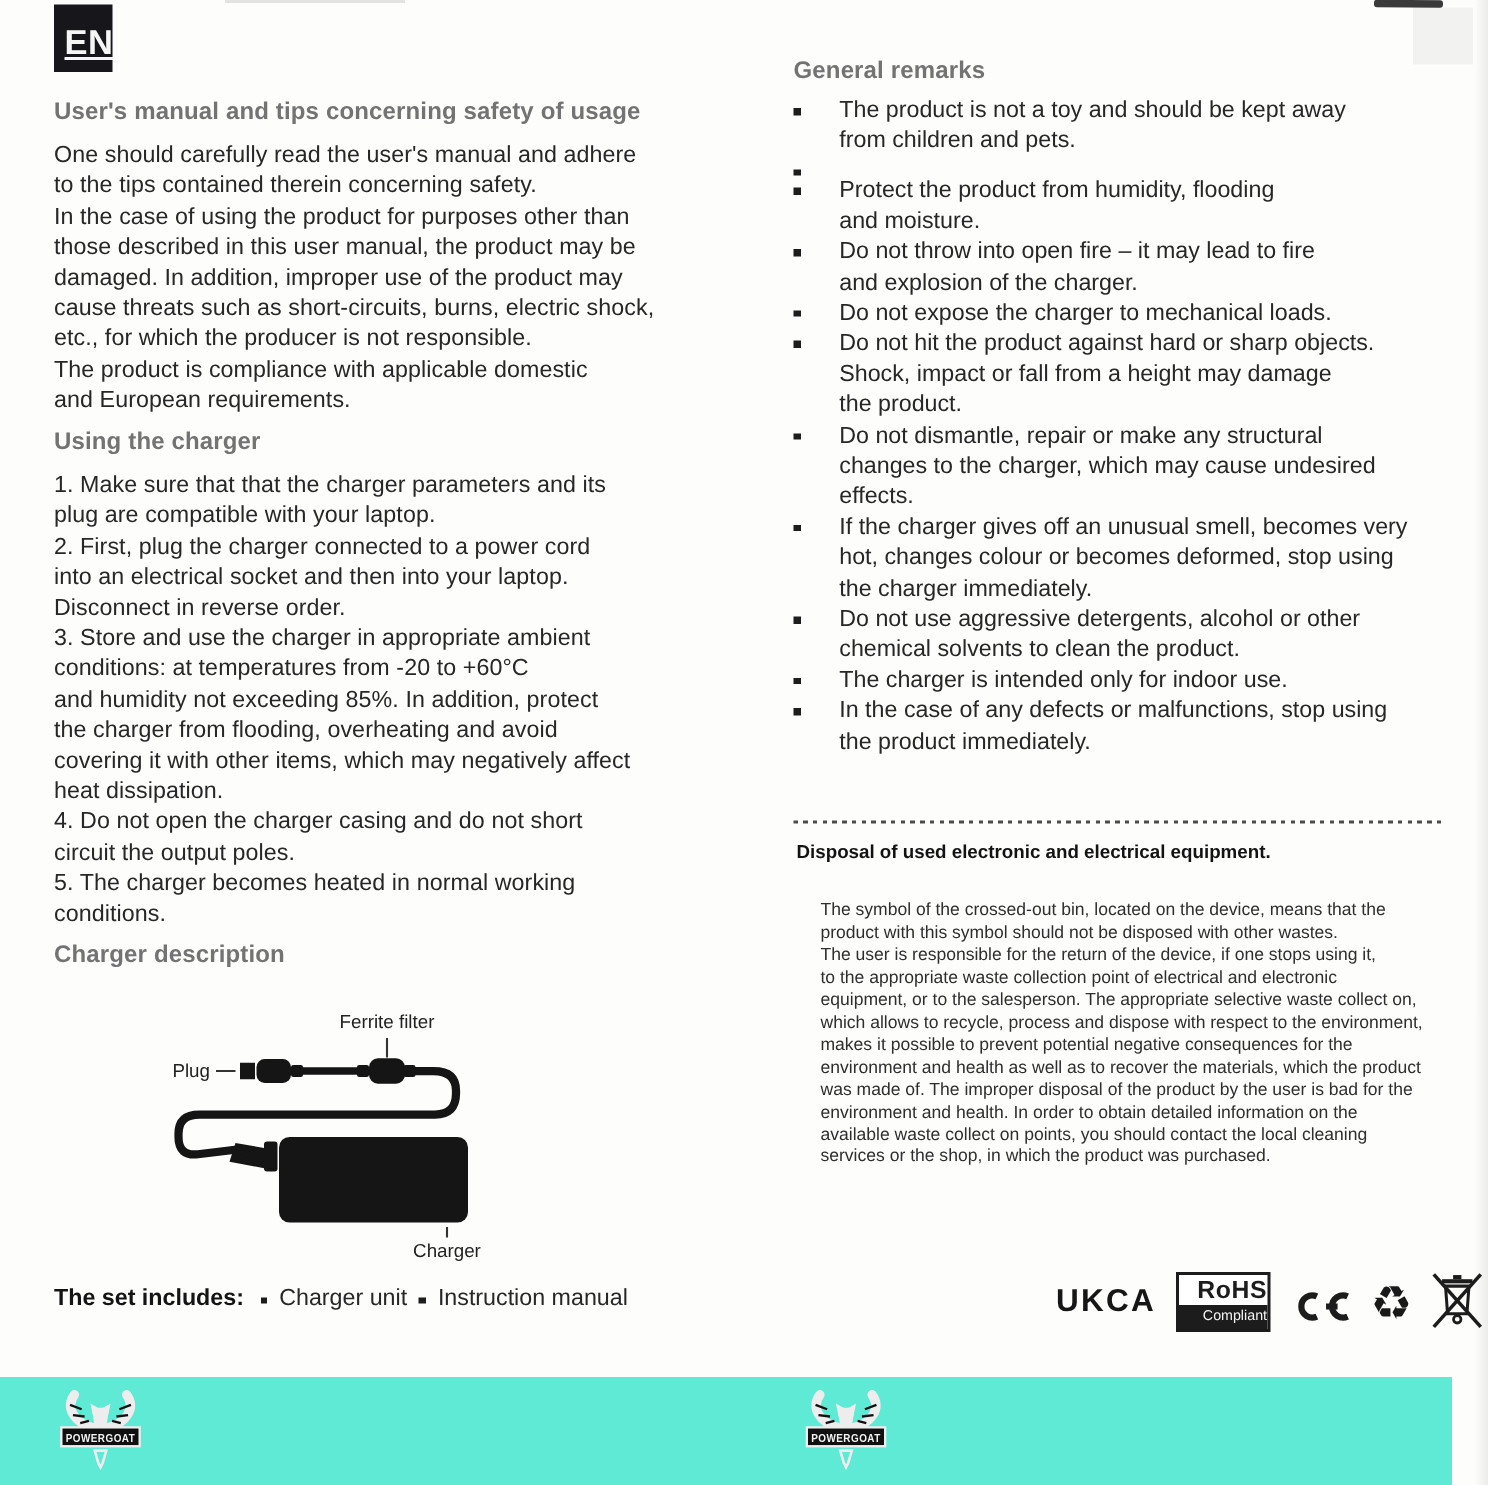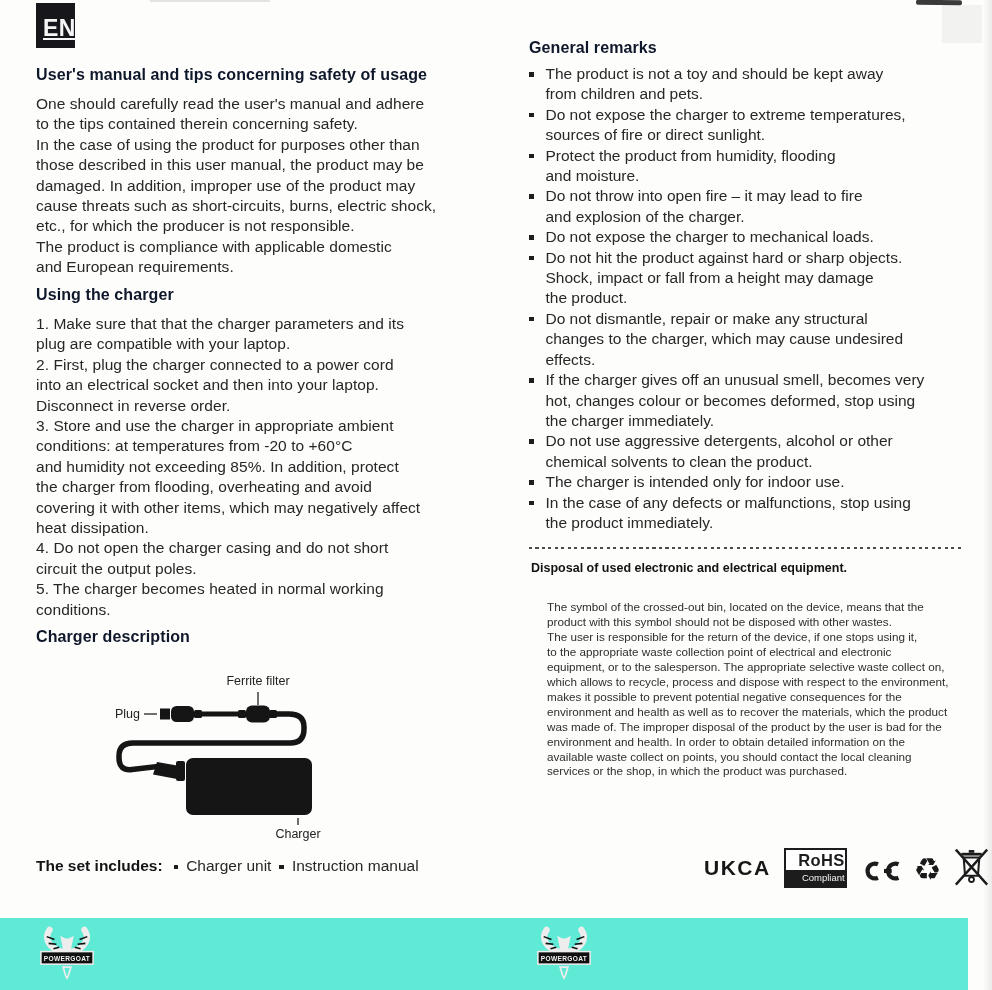--- a/index.html
+++ b/index.html
@@ -13,29 +13,29 @@
   .artifact-top-right2{position:absolute;left:942px;top:5px;width:40px;height:38px;background:rgba(0,0,0,.045);}
   .artifact-right-edge{position:absolute;right:0;top:0;width:9px;height:100%;background:linear-gradient(90deg,rgba(0,0,0,0),rgba(0,0,0,.07));}
   .artifact-top-left{position:absolute;left:150px;top:0;width:120px;height:2px;background:rgba(0,0,0,.10);}
 
   .en-badge{
     position:absolute;left:36px;top:3px;width:39px;height:45px;background:#17171b;
     display:flex;align-items:flex-end;justify-content:flex-start;padding:0;box-sizing:border-box;
   }
   .en-badge span{color:#f5f5f5;font-weight:700;font-size:23px;margin:0 0 6px 7px;letter-spacing:.3px;text-decoration:underline;}
 
-  h2{position:absolute;margin:0;font-size:16px;font-weight:700;color:#0f172a;letter-spacing:.1px;}
+  h2{position:absolute;margin:0;font-size:16px;font-weight:700;color:#737373;letter-spacing:.1px;}
   .body-text{
     position:absolute;margin:0;font-size:15.5px;line-height:20.4px;
     white-space:pre-line;color:#272727;letter-spacing:.05px;
   }
 
   
   ul.remarks{position:absolute;left:529px;top:64px;width:440px;margin:0;padding:0;list-style:none;}
-  ul.remarks li{display:flex;gap:12px;align-items:flex-start;}
+  ul.remarks li{display:flex;gap:26px;align-items:flex-start;}
   .bullet-sq{flex:none;width:4.5px;height:4.5px;background:#1d1d1d;margin-top:8px;}
   ul.remarks li .li-text{font-size:15.5px;line-height:20.4px;white-space:pre-line;color:#272727;}
 
   .dashed-sep{position:absolute;left:529px;top:547px;width:433px;height:2px;
     background:repeating-linear-gradient(90deg,#4c4c4c 0 3px,transparent 3px 6.5px);}
 
   .disposal-heading{position:absolute;left:531px;top:561px;margin:0;font-size:12.5px;font-weight:700;color:#131313;}
   .disposal-body{position:absolute;left:531px;top:584px;width:445px;margin:16px;font-size:11.7px;line-height:14.95px;white-space:pre-line;color:#2e2e2e;}
 
   
@@ -146,22 +146,20 @@
   <h2 style="left:529px;top:39px;">General remarks</h2>
 
   <ul class="remarks">
     <li>
         <span class="bullet-sq"></span>
         <span class="li-text">The product is not a toy and should be kept away
 from children and pets.</span>
       </li>
     <li>
         <span class="bullet-sq"></span>
-        <span class="li-text">Do not expose the charger to extreme temperatures,
-sources of fire or direct sunlight.</span>
       </li>
     <li>
         <span class="bullet-sq"></span>
         <span class="li-text">Protect the product from humidity, flooding
 and moisture.</span>
       </li>
     <li>
         <span class="bullet-sq"></span>
         <span class="li-text">Do not throw into open fire – it may lead to fire
 and explosion of the charger.</span>

